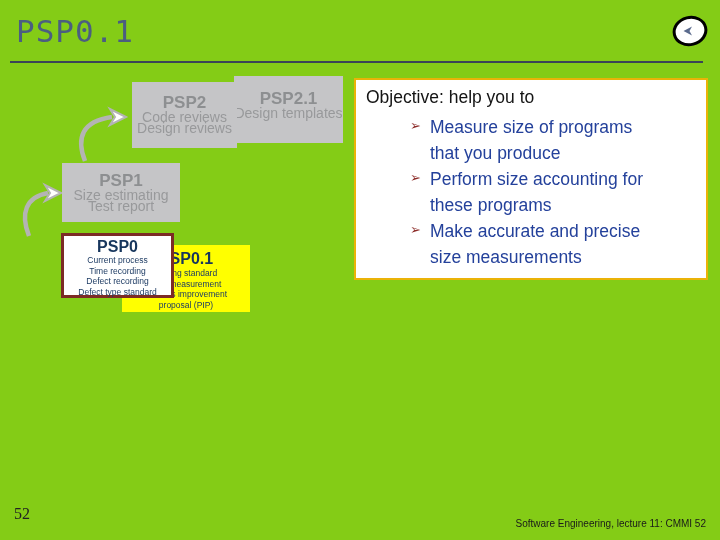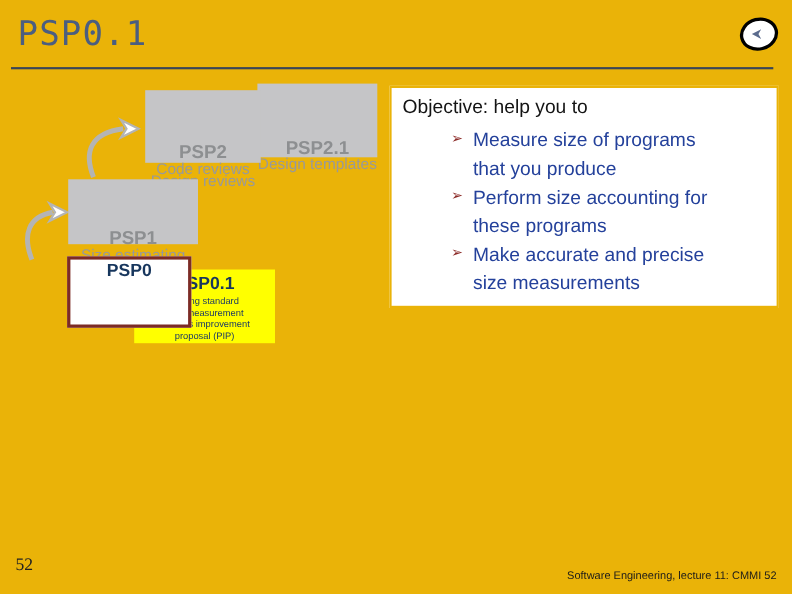--- a/index.html
+++ b/index.html
@@ -1,31 +1,31 @@
 <!DOCTYPE html>
 <html><head>
 <meta charset="utf-8">
 <style>
   html,body{margin:0;padding:0;background:#fff;}
   *{box-sizing:border-box;}
   .slide{
-    position:relative;width:720px;height:540px;background:#eab308;overflow:hidden;
+    position:relative;width:720px;height:540px;background:#84cc16;overflow:hidden;
     font-family:"Liberation Sans",sans-serif;
   }
   .title{
     position:absolute;left:16px;top:13px;
     font-family:"DejaVu Sans Mono",monospace;
     font-size:31px;color:#4b5e80;letter-spacing:1px;
   }
   .rule{position:absolute;left:10px;top:61px;width:693px;height:0;border-top:2px solid #3a4557;}
   .logo{position:absolute;left:664px;top:6px;width:52px;height:52px;}
 
   
   .gbox{position:absolute;background:#c5c5c7;text-align:center;}
-  .gbox .t{font-weight:bold;font-size:17px;line-height:19px;color:#8d8f91;margin-top:36px;}
+  .gbox .t{font-weight:bold;font-size:17px;line-height:19px;color:#8d8f91;}
   .gbox .l{font-size:14px;line-height:11px;color:#98999b;white-space:pre-line;}
   #psp2  {left:132px;top:82px;width:105px;height:66px;padding-top:11px;z-index:2;}
   #psp2_1{left:234px;top:76px;width:109px;height:67px;padding-top:13px;z-index:1;}
   #psp1  {left:62px;top:163px;width:118px;height:59px;padding-top:8px;z-index:2;}
   #psp1_1{left:178px;top:154px;width:108px;height:63px;padding-top:8px;z-index:1;}
 
   .box-psp0{
     position:absolute;left:17px;top:233px;width:113px;height:65px;z-index:4;
     background:#ffffff;border:3px solid #7c2b25;text-align:center;padding-top:2px;margin-left:44px;
   }
@@ -99,20 +99,24 @@
 
   <div class="gbox" id="psp1">
     <div class="t">PSP1</div>
     <div class="l">Size estimating
 Test report</div>
   </div>
 
 
   <div class="box-psp0">
     <div class="t">PSP0</div>
+    <div class="l">Current process
+Time recording
+Defect recording
+Defect type standard</div>
   </div>
 
   <div class="box-psp01">
     <div class="t">PSP0.1</div>
     <div class="l">Coding standard
 Size measurement
 Process improvement
 proposal (PIP)</div>
   </div>
 

